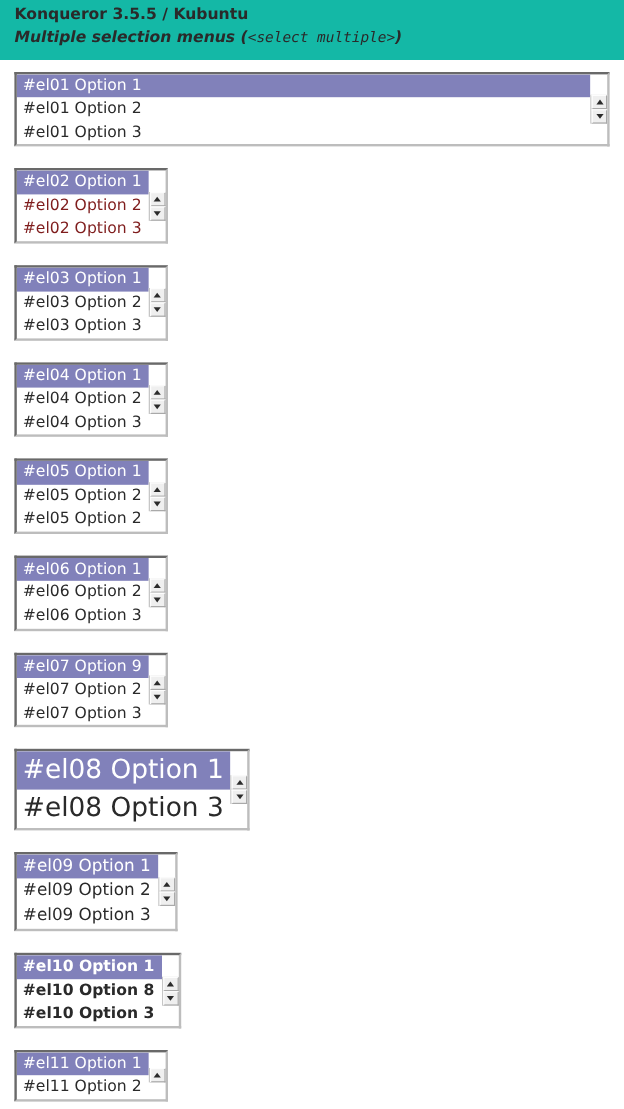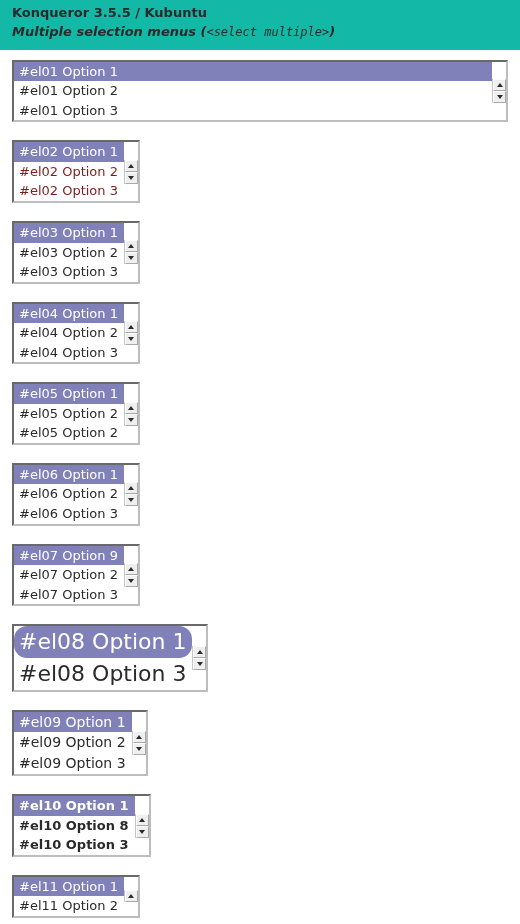--- a/index.html
+++ b/index.html
@@ -71,21 +71,21 @@
     border: 1px outset #fdfdfd;
     font-size: 8px;
     line-height: 1;
     color: #2b2b2b;
     cursor: default;
   }
   .scroll .btn svg { display: block; }
   .scroll .track { flex: 1 1 auto; }
 
   
-  .fs-large li { font-size: 22px; border-radius: 13px; }
+  .fs-large li { font-size: 22px; }
   .fs-small li { font-size: 14px; }
   .fw-bold  li { font-weight: 700; }
 
   
   .el02 li { color: #7f1d1d; }
   .el02 li.selected { color: #ffffff; }
 </style>
 </head>
 <body>
 

